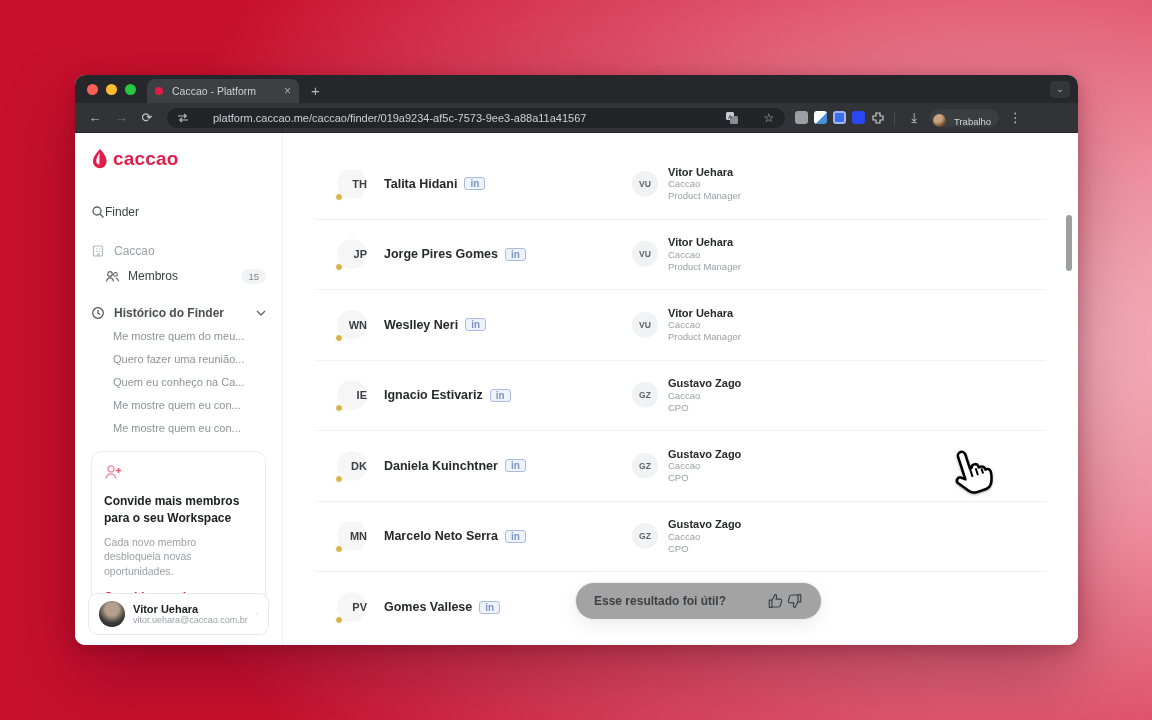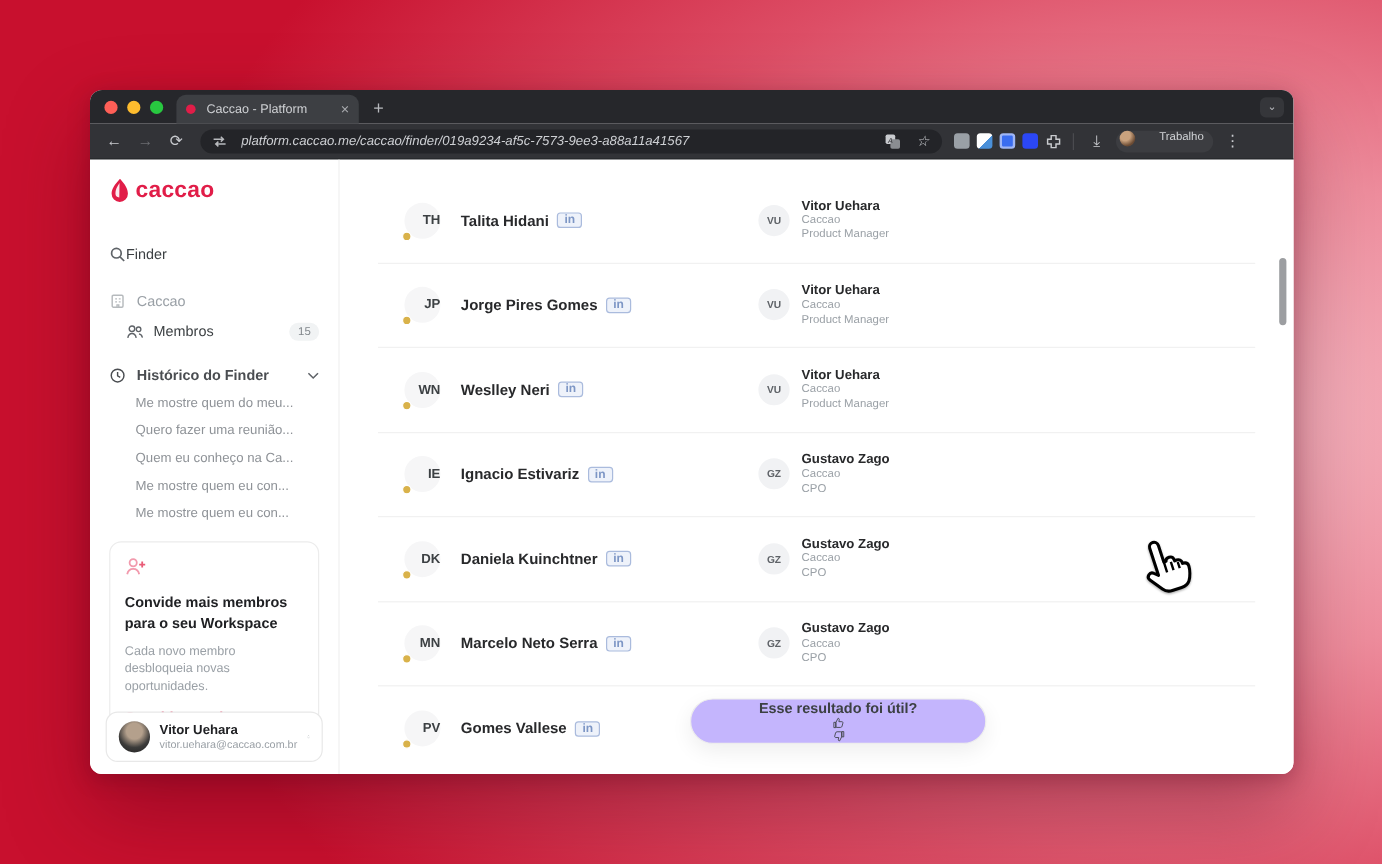--- a/index.html
+++ b/index.html
@@ -31,29 +31,29 @@
   .tabsearch {
     position:absolute; right:8px; top:6px; width:20px; height:17px; border-radius:5px;
     background:#35363a; color:#b7b9bd; font-size:9px; text-align:center; line-height:16px;
   }
   
   .toolbar { height:30px; background:#323337; display:flex; align-items:center; padding:0 10px; gap:6px; border-bottom:1px solid #242528; }
   .ticon { color:#c9cbcf; font-size:13px; width:20px; text-align:center; flex:none; }
   .ticon.dim { color:#6b6d71; }
   .urlpill {
     height:20px; background:#232428; border-radius:10px; flex:1; max-width:618px;
-    display:flex; align-items:center; padding:0 9px; gap:11px; margin:0 4px;font-style:italic;
+    display:flex; align-items:center; padding:0 9px; gap:23px; margin:0 4px;
   }
   .url-text { color:#ced0d4; font-size:11px; white-space:nowrap; overflow:hidden; flex:1; }
   .mini { width:14px; height:14px; flex:none; }
   .ext { width:13px; height:13px; border-radius:3px; flex:none; }
   .ext.e1{ background:#9aa0a6; } .ext.e2{ background:linear-gradient(135deg,#fff 55%,#4a90d9 55%); }
   .ext.e3{ background:#3a6df0; border:2px solid #9fb6f5; } .ext.e4{ background:#2b47f5; }
   .tdivider { width:1px; height:14px; background:#4a4b4f; margin:0 3px; }
-  .profilechip { display:flex; align-items:flex-start; gap:20px; background:#3c3d41; border-radius:9px; height:18px; padding:0 8px 0 3px; }
+  .profilechip { display:flex; align-items:flex-end; gap:8px; background:#3c3d41; border-radius:9px; height:18px; padding:0 8px 0 3px; }
   .pavatar { width:13px; height:13px; border-radius:50%; background:radial-gradient(circle at 35% 30%, #c9a27e 0 35%, #6b4b33 70%); }
   .profilechip span { color:#d2d4d7; font-size:9.5px; }
   
   .app { position:relative; display:flex; height:512px; background:#fff; }
   .sidebar { width:208px; flex:none; border-right:1px solid #f0f0f0; padding:15px 16px 10px; position:relative; }
   .logo { display:flex; align-items:center; gap:5px; margin-bottom:30px; }
   .logo-text { color:#e11d48; font-size:19px; font-weight:bold; letter-spacing:.2px; }
   .navitem { display:flex; align-items:center; gap:0; height:24px; margin-bottom:8px; color:#3c4043; font-size:12px; }
   .navitem svg { flex:none; }
   .section { display:flex; align-items:center; gap:9px; height:22px; margin-top:16px; color:#9aa0a6; font-size:12px; }
@@ -82,23 +82,23 @@
   .dot-badge { position:absolute; left:-2px; bottom:-2px; width:8px; height:8px; border-radius:50%; background:#d9b24a; border:1.5px solid #fff; }
   .pname { margin-left:17px; font-size:12.5px; font-weight:bold; color:#28292b; }
   .li-icon { margin-left:7px; width:21px; height:13px; border-radius:3px; background:#eef2fa; border:1px solid #aabbdd;
              color:#7d96c5; font-size:10px; font-weight:bold; display:flex; align-items:center; justify-content:center; }
   .manager { position:absolute; left:317px; top:50%; transform:translateY(-50%); display:flex; align-items:center; gap:10px; }
   .mavat { width:26px; height:26px; border-radius:50%; background:#f1f2f4; color:#5f6368; font-size:8.5px; font-weight:bold;
            display:flex; align-items:center; justify-content:center; flex:none; }
   .mname { font-size:11px; font-weight:bold; color:#28292b; line-height:1.15; }
   .morg, .mrole { font-size:9.5px; color:#9aa0a6; line-height:1.25; }
   .feedback {
-    position:absolute; left:292px; top:449px; width:247px; height:38px; background:#c4b5fd;
+    position:absolute; left:292px; top:449px; width:247px; height:38px; background:#a3a3a3;
     border:1px solid #ededed; border-radius:19px; box-shadow:0 6px 18px rgba(0,0,0,.07);
-    display:flex; align-items:center; padding:0 18px; z-index:5;flex-direction:column;
+    display:flex; align-items:center; padding:0 18px; z-index:5;
   }
   .feedback-q { font-size:12px; font-weight:bold; color:#3c4043; flex:1; }
   .thumb { width:18px; height:18px; color:#3c4043; }
   .scroll-thumb { position:absolute; right:6px; top:82px; width:6px; height:56px; border-radius:3px; background:#9c9ea1; z-index:6; }
   
   .cursor { position:absolute; left:941px; top:444px; width:58px; height:58px; z-index:50; filter:drop-shadow(0 1px 1px rgba(0,0,0,.35)); }
 </style>
 </head>
 <body>
 

